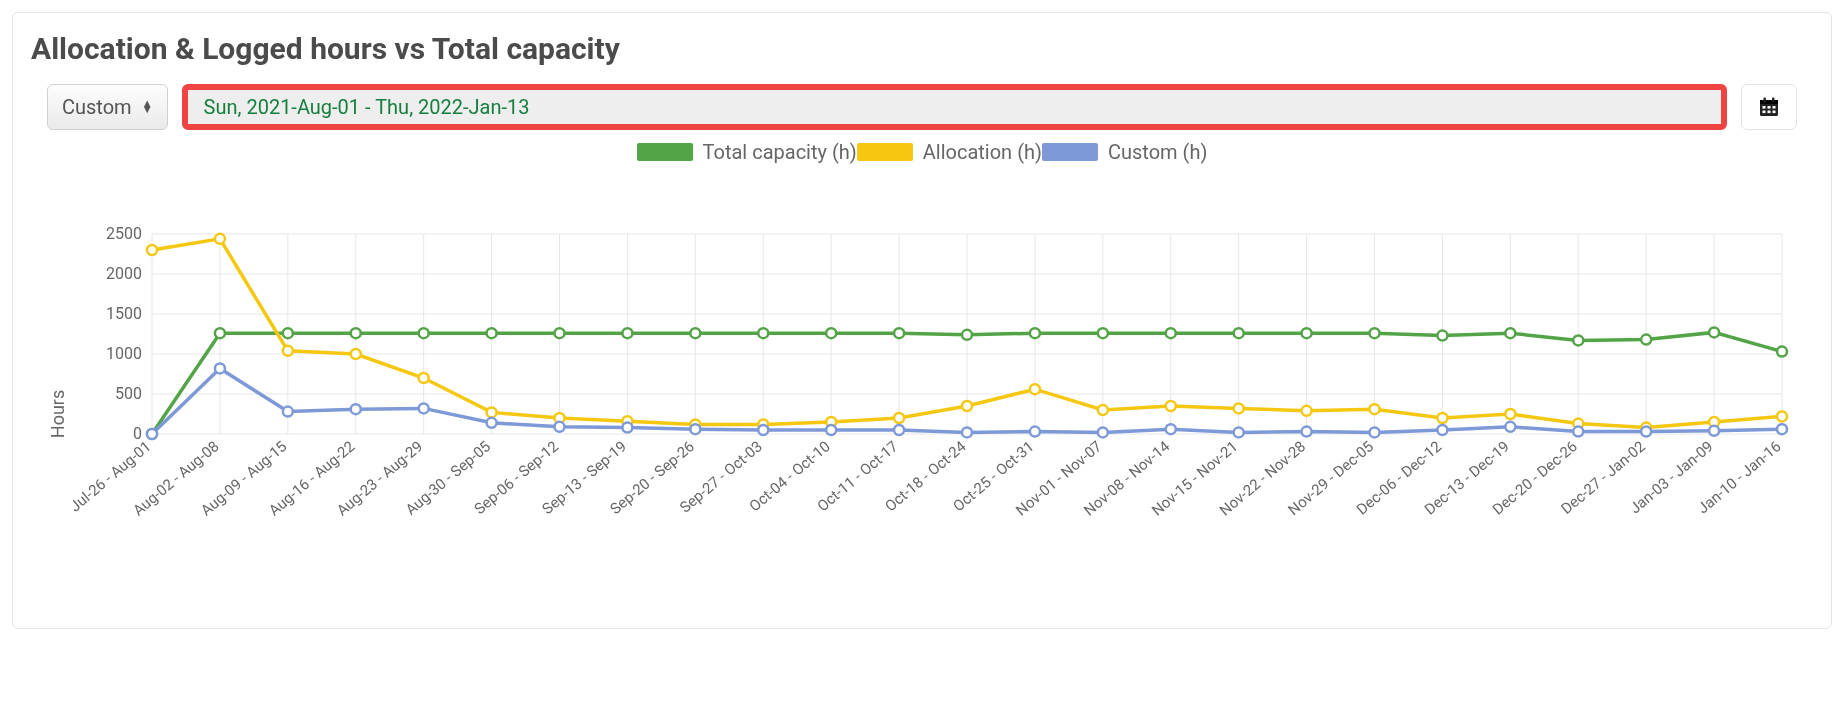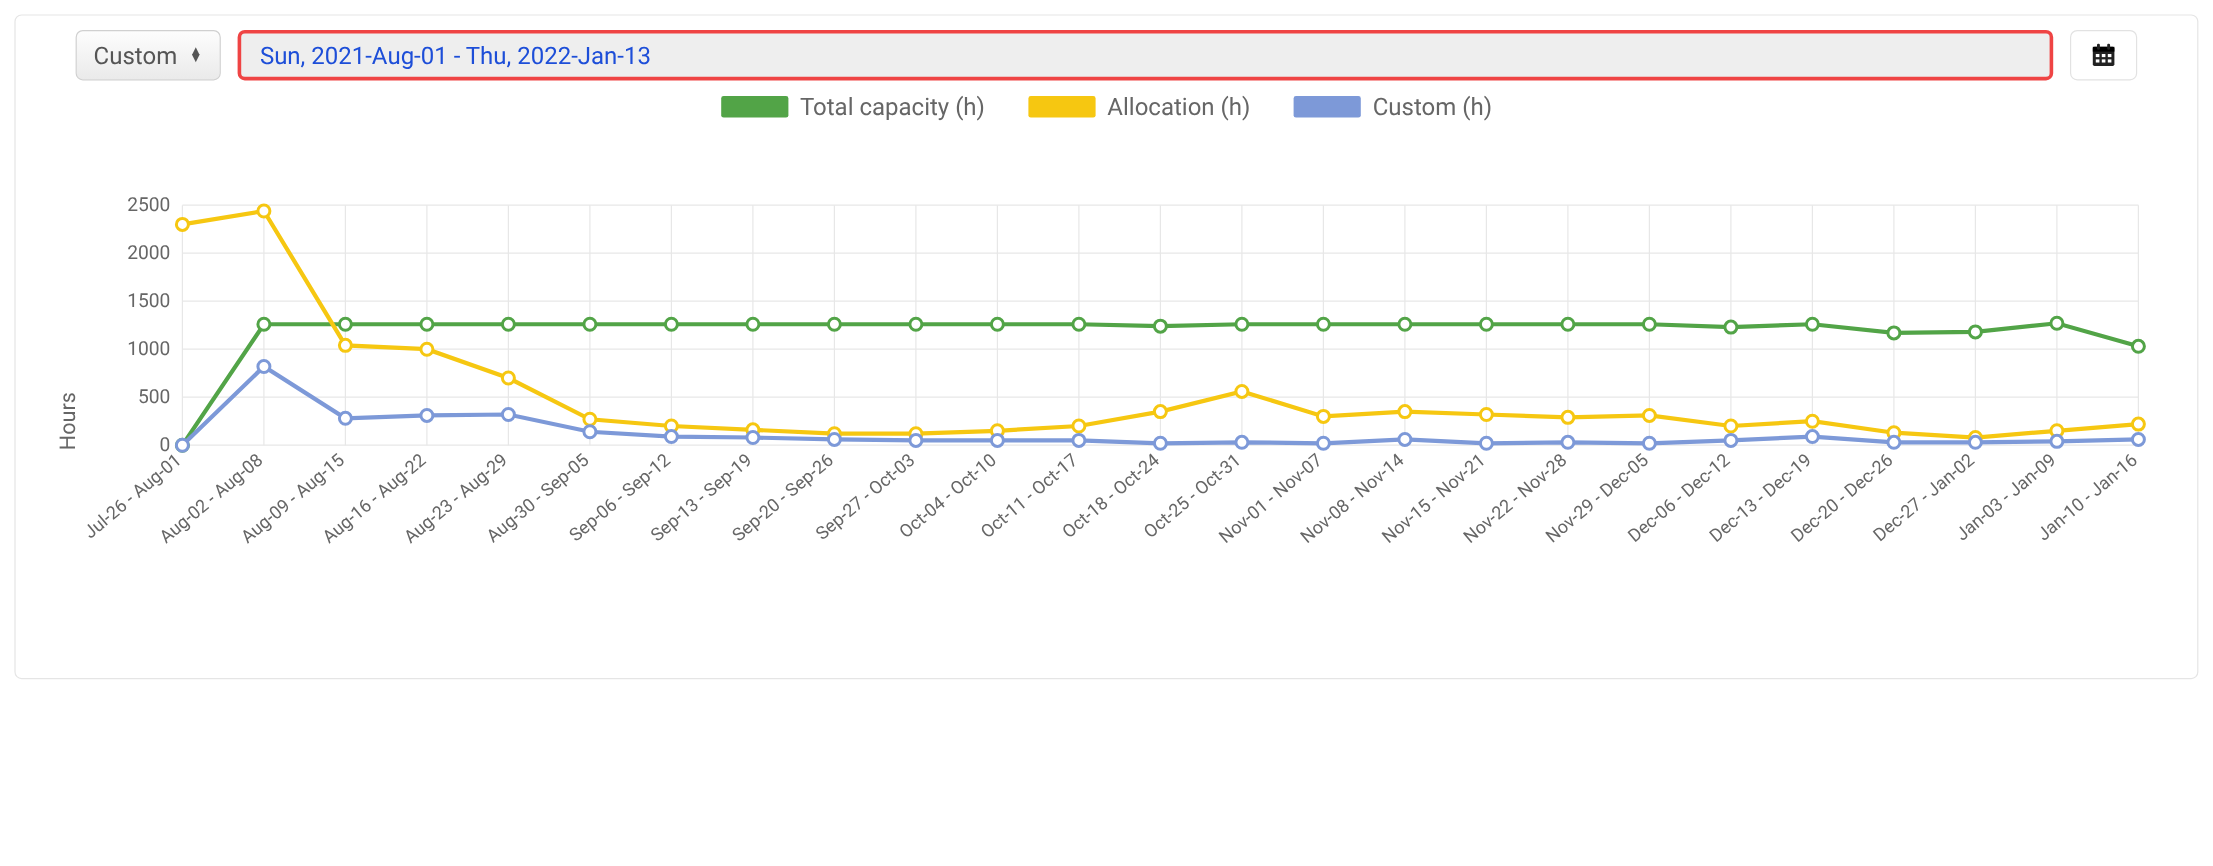--- a/index.html
+++ b/index.html
@@ -1,40 +1,41 @@
 <!DOCTYPE html>
 <html><head>
 <meta charset="utf-8">
 <style>
   html,body{margin:0;padding:0;font-family:-apple-system,BlinkMacSystemFont,"Segoe UI",Roboto,Helvetica,Arial,sans-serif;color:#555;background:#fff}
   .card{border:1px solid #e5e5e5;border-radius:6px;margin:12px;padding:12px 18px 24px}
   h2{margin:6px 0 18px;font-size:30px;font-weight:700;color:#4b4b4b}
-  .controls{display:flex;gap:14px;align-items:stretch;margin:0 32px 10px}
+  .controls{display:flex;gap:14px;align-items:stretch;margin:0 16px 10px}
   .range-select{display:flex;align-items:center;gap:10px;padding:8px 14px;font-size:20px;color:#555;
     background:linear-gradient(#fdfdfd,#eaeaea);border:1px solid #d0d0d0;border-radius:6px;cursor:pointer}
   .sort-arrows{display:inline-flex;flex-direction:column;line-height:6px;font-size:11px;color:#555}
-  .date-display{flex:1;display:flex;align-items:center;padding:5px 16px;font-size:20px;color:#1d4ed8;
-    background:#eee;border:3px solid #ef4444;border-radius:6px}
+  .date-display{flex:1;display:flex;align-items:center;padding:5px 16px;font-size:20px;color:#15803d;
+    background:#eee;border:6px solid #ef4444;border-radius:6px}
   .cal-btn{display:flex;align-items:center;justify-content:center;width:54px;border:1px solid #e2e2e2;border-radius:6px;background:#fff;cursor:pointer}
   .chart-wrap{position:relative;margin-top:60px}
-  .legend{display:flex;gap:36px;justify-content:center;font-size:20px;color:#666;margin-bottom:10px}
+  .legend{display:flex;justify-content:center;font-size:20px;color:#666;margin-bottom:10px}
   .legend-item{display:flex;align-items:center;gap:10px;cursor:pointer}
   .swatch{width:56px;height:18px;border-radius:2px}
   .ylabel{position:absolute;left:26px;top:50%;transform:translate(-50%,-50%) rotate(-90deg);font-size:18px;color:#666}
   svg{display:block}
   .grid line{stroke:#e7e7e7;stroke-width:1}
   .axis text{font-size:16px;fill:#666}
   .xaxis text{font-size:15px}
   .series{fill:none;stroke-width:3.5}
   .marker{fill:#fff;stroke-width:2.5}
 </style>
 </head>
 <body>
 
 <div class="card">
+  <h2>Allocation &amp; Logged hours vs Total capacity</h2>
 
   <div class="controls">
     <div class="range-select">
       <span>Custom</span>
       <span class="sort-arrows">
         <span>▲</span>
           <span>▼</span>
       </span>
     </div>
     <div class="date-display">Sun, 2021-Aug-01 - Thu, 2022-Jan-13</div>

